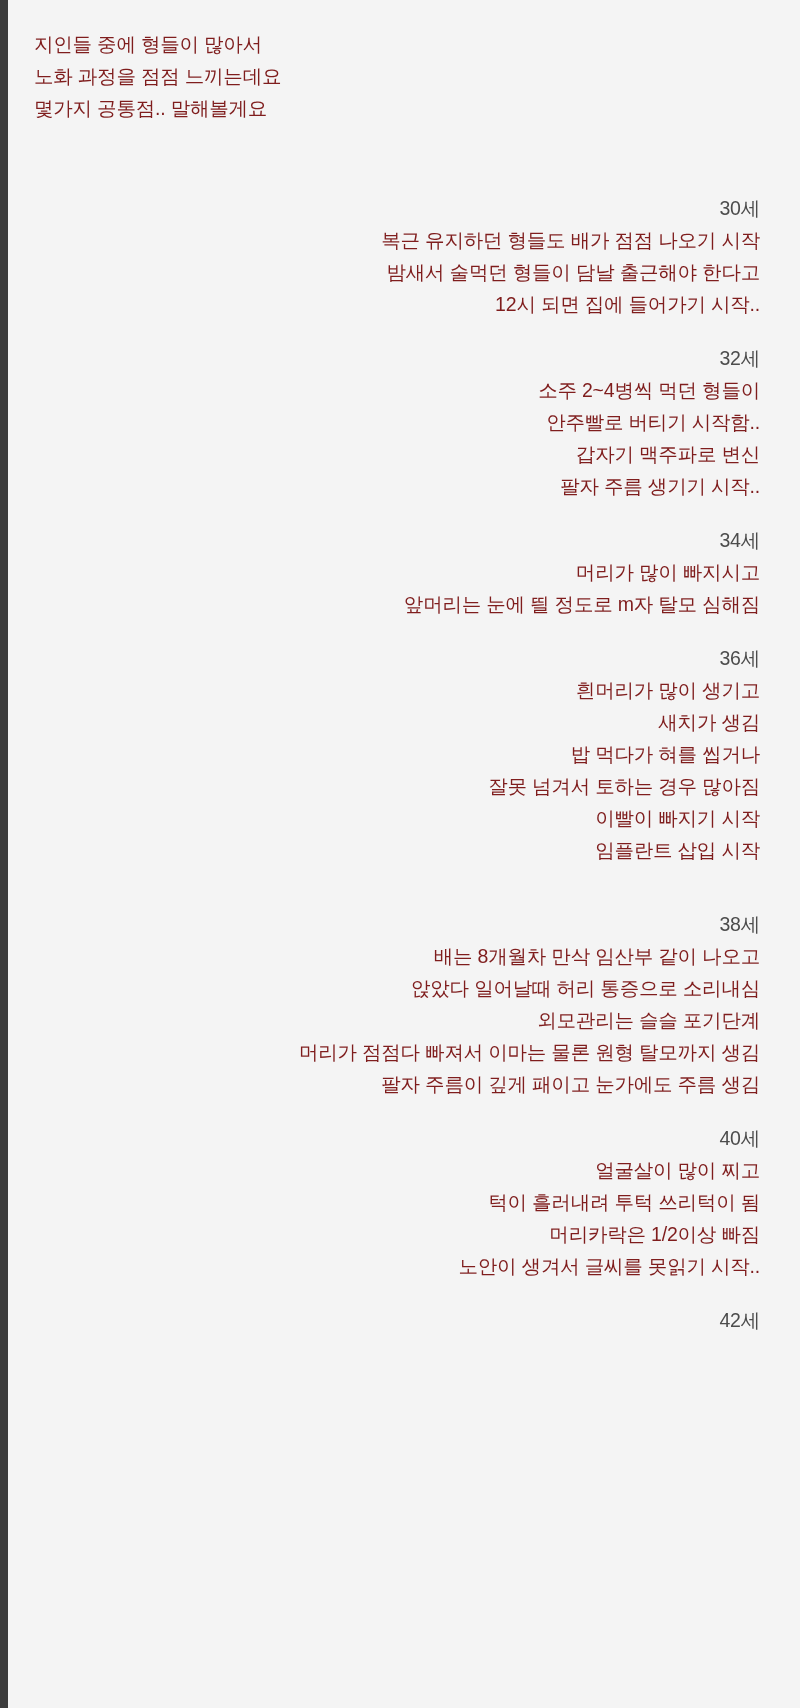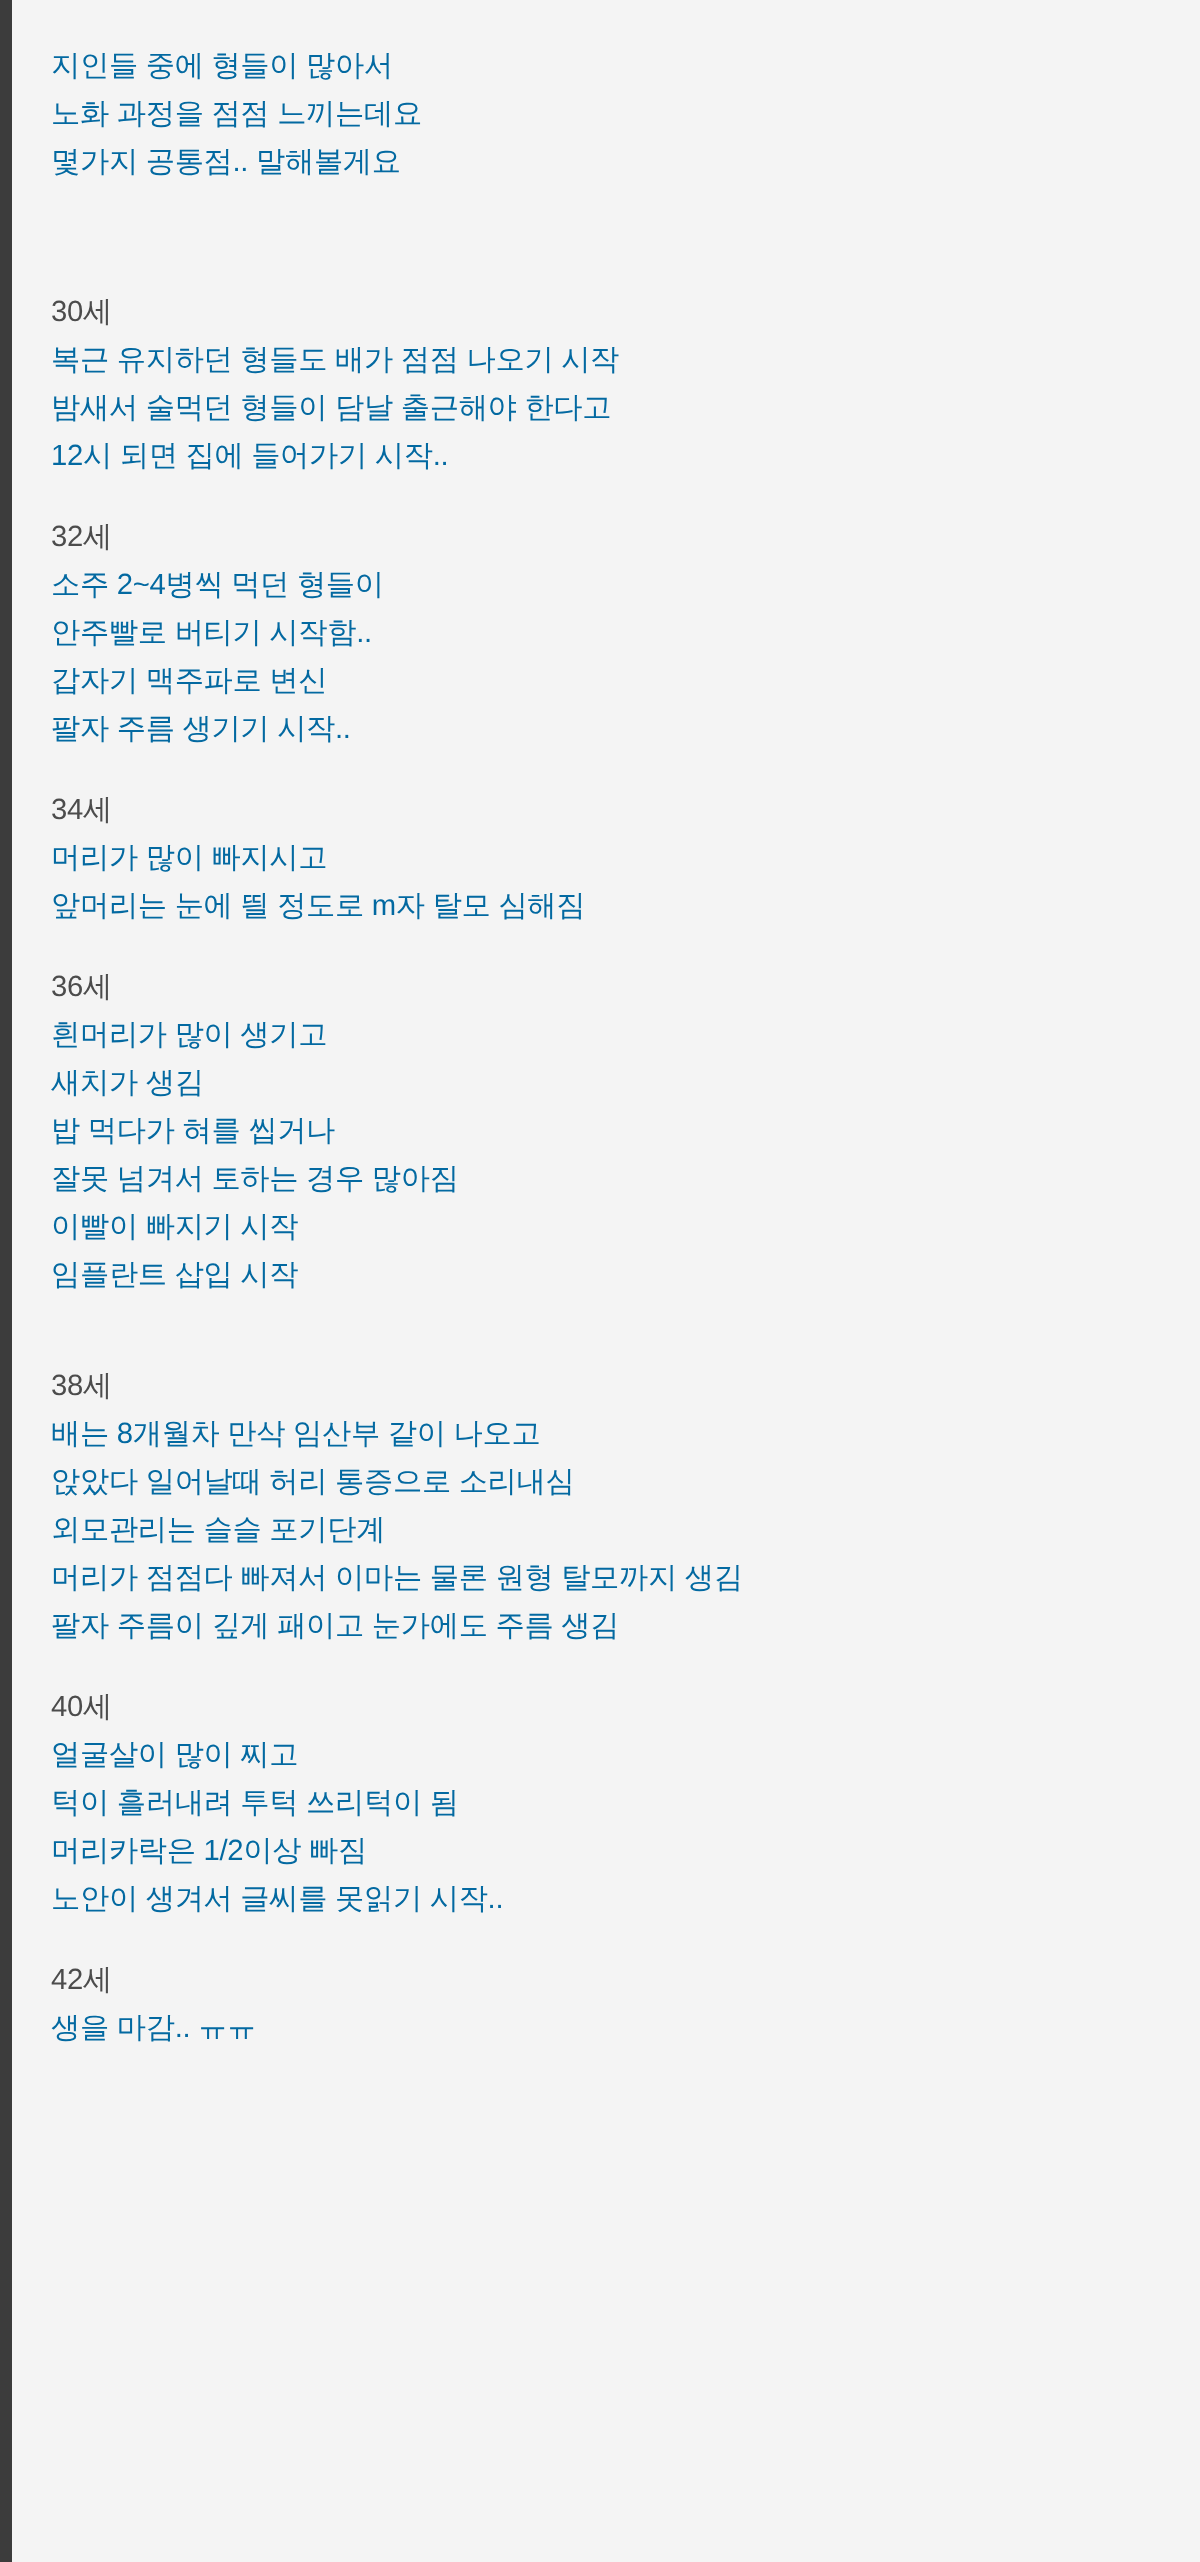--- a/index.html
+++ b/index.html
@@ -29,38 +29,39 @@
   }
   .content {
     padding: 28px 40px 30px 34px;
   }
   .block {
     margin: 0 0 26px 0;
   }
   .line {
     font-size: 19.5px;
     line-height: 32px;
-    color: #0369a1;
+    color: #7f1d1d;
     letter-spacing: -0.2px;
     white-space: pre-wrap;
   }
   .spacer-lg {
     height: 42px;
   }
   .spacer-md {
     height: 20px;
   }
   .heading {
     font-size: 19.5px;
     line-height: 32px;
     color: #4c4c4c;
     letter-spacing: -0.2px;
   }
   .section {
     margin-bottom: 22px;
+    text-align: right;
   }
 </style>
 </head>
 <body>
 
 <div class="page">
   <div class="left-gutter"></div>
   <div class="content">
 
     <div class="block">
@@ -116,17 +117,16 @@
     <div class="section">
       <div class="heading">40세</div>
       <div class="line">얼굴살이 많이 찌고</div>
       <div class="line">턱이 흘러내려 투턱 쓰리턱이 됨</div>
       <div class="line">머리카락은 1/2이상 빠짐</div>
       <div class="line">노안이 생겨서 글씨를 못읽기 시작..</div>
     </div>
 
     <div class="section tight">
       <div class="heading">42세</div>
-      <div class="line">생을 마감.. ㅠㅠ</div>
     </div>
 
   </div>
 </div>
 
 </body></html>

